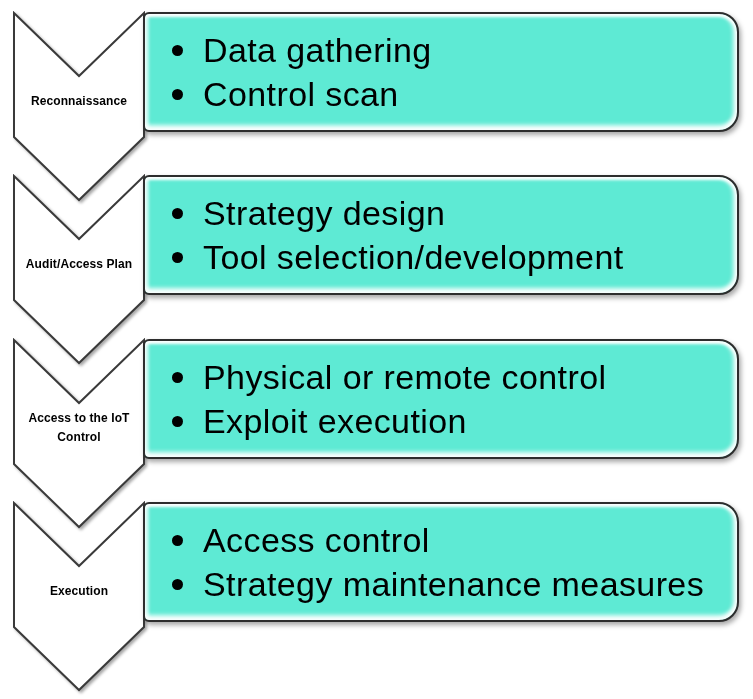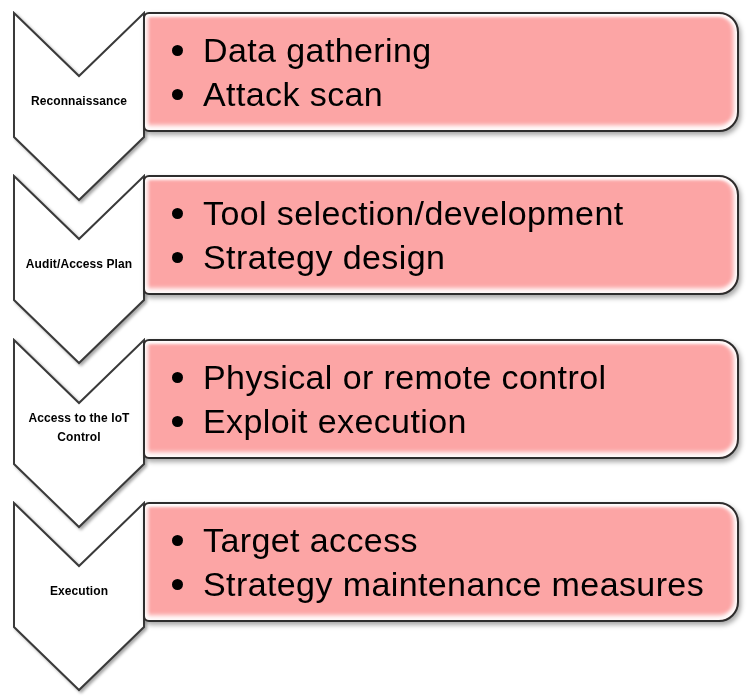--- a/index.html
+++ b/index.html
@@ -12,21 +12,21 @@
     filter:drop-shadow(2px 2px 1.5px rgba(0,0,0,0.35));}
   .chevron-svg polygon{fill:#ffffff;stroke:#3a3a3a;stroke-width:2;stroke-linejoin:miter;}
   .chevron-label{
     position:absolute;left:12px;top:62px;width:134px;height:56px;
     display:flex;align-items:center;justify-content:center;text-align:center;
     font-weight:bold;font-size:12px;line-height:19px;letter-spacing:0.1px;
   }
   .chevron-label span{display:inline-block;max-width:122px;}
   .phase-box{
     position:absolute;left:143px;top:1px;width:596px;height:120px;box-sizing:border-box;
-    background:#fca5a5;
+    background:#5eead4;
     border:2px solid #2d2d2d;
     border-radius:6px 20px 20px 6px;
     box-shadow:2px 3px 5px rgba(0,0,0,0.35),
       inset 0 3px 3px rgba(255,255,255,0.95),
       inset 0 -5px 4px rgba(255,255,255,0.9),
       inset -4px 0 4px rgba(255,255,255,0.8),
       inset 4px 0 3px rgba(255,255,255,0.6);
     display:flex;flex-direction:column;justify-content:center;
     padding-left:24px;
   }
@@ -47,40 +47,40 @@
     <div class="chevron-label">
       <span>Reconnaissance</span>
     </div>
     <div class="phase-box">
       <div class="bullet-line">
         <span class="dot"></span>
         <span>Data gathering</span>
       </div>
       <div class="bullet-line">
         <span class="dot"></span>
-        <span>Attack scan</span>
+        <span>Control scan</span>
       </div>
     </div>
   </div>
 
   <div class="stage" style="top:174px">
     <svg class="chevron-svg" viewBox="0 0 134 192">
       <polygon points="2,2 67,65 132,2 132,126 67,189 2,126"></polygon>
     </svg>
     <div class="chevron-label">
       <span>Audit/Access Plan</span>
     </div>
     <div class="phase-box">
       <div class="bullet-line">
         <span class="dot"></span>
-        <span>Tool selection/development</span>
+        <span>Strategy design</span>
       </div>
       <div class="bullet-line">
         <span class="dot"></span>
-        <span>Strategy design</span>
+        <span>Tool selection/development</span>
       </div>
     </div>
   </div>
 
   <div class="stage" style="top:338px">
     <svg class="chevron-svg" viewBox="0 0 134 192">
       <polygon points="2,2 67,65 132,2 132,126 67,189 2,126"></polygon>
     </svg>
     <div class="chevron-label">
       <span>Access to the IoT Control</span>
@@ -100,21 +100,21 @@
   <div class="stage" style="top:501px">
     <svg class="chevron-svg" viewBox="0 0 134 192">
       <polygon points="2,2 67,65 132,2 132,126 67,189 2,126"></polygon>
     </svg>
     <div class="chevron-label">
       <span>Execution</span>
     </div>
     <div class="phase-box">
       <div class="bullet-line">
         <span class="dot"></span>
-        <span>Target access</span>
+        <span>Access control</span>
       </div>
       <div class="bullet-line">
         <span class="dot"></span>
         <span>Strategy maintenance measures</span>
       </div>
     </div>
   </div>
 
 </div>
 

